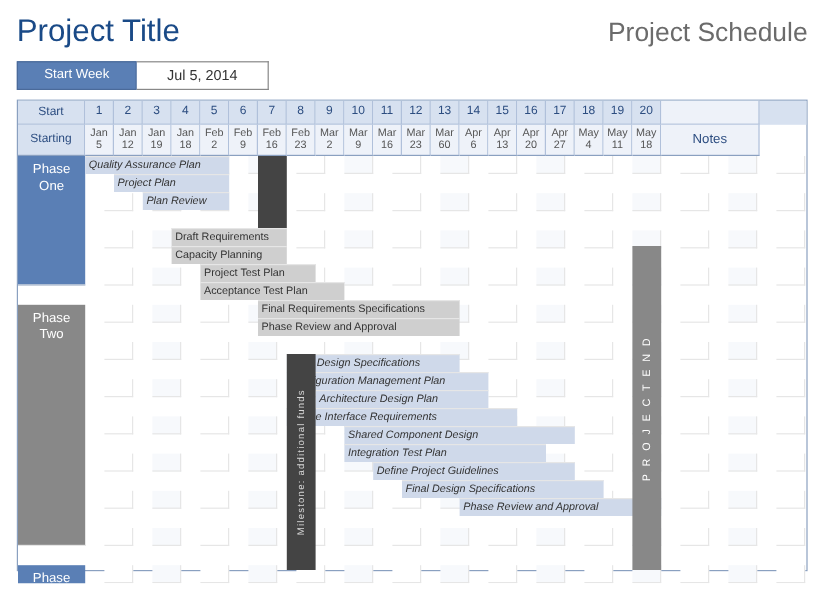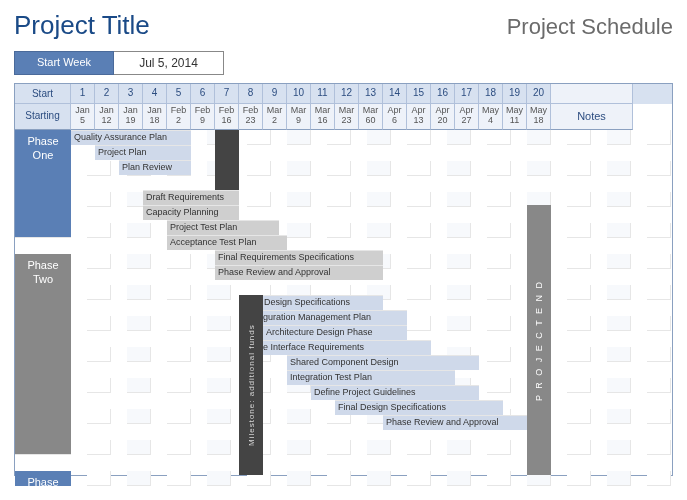--- a/index.html
+++ b/index.html
@@ -132,21 +132,21 @@
   .bar {
     position: absolute;
     height: 15px;
     font-size: 9px;
     color: #333;
     padding: 1px 3px 0;
     white-space: nowrap;
     border-top:1px solid #e6e6e6;
     overflow: visible;
   }
-  .bar.blue { background:#cfd9ea; }
+  .bar.blue { background:#cfd9ea;font-style:italic; }
   .bar.gray { background:#cfcfcf; }
   .vband {
     position:absolute;
     background:#444;
     color:#d8d8d8;
     font-size:8px;
     writing-mode: vertical-rl;
     transform: rotate(180deg);
     display:flex;
     align-items:center;
@@ -772,27 +772,27 @@
       <div class="grid-cell" style="grid-area: 23 / 18 / span 1 / span 1;"></div>
       <div class="grid-cell alt" style="grid-area: 23 / 19 / span 1 / span 1;"></div>
       <div class="grid-cell" style="grid-area: 23 / 20 / span 1 / span 1;"></div>
       <div class="grid-cell alt" style="grid-area: 23 / 21 / span 1 / span 1;"></div>
       <div class="notes-col" style="grid-row: 23 / span 1;"></div>
       <div class="bar blue" style="left: 56px; top: 0px; width: 120px;">Quality Assurance Plan</div>
       <div class="bar blue" style="left: 80px; top: 15px; width: 96px;">Project Plan</div>
       <div class="bar blue" style="left: 104px; top: 30px; width: 72px;">Plan Review</div>
       <div class="bar gray" style="left: 128px; top: 60px; width: 96px;">Draft Requirements</div>
       <div class="bar gray" style="left: 128px; top: 75px; width: 96px;">Capacity Planning</div>
-      <div class="bar gray" style="left: 152px; top: 90px; width: 112px;">Project Test Plan</div>
+      <div class="bar gray" style="left: 152px; top: 90px; width: 96px;">Project Test Plan</div>
       <div class="bar gray" style="left: 152px; top: 105px; width: 120px;">Acceptance Test Plan</div>
       <div class="bar gray" style="left: 200px; top: 120px; width: 168px;">Final Requirements Specifications</div>
       <div class="bar gray" style="left: 200px; top: 135px; width: 168px;">Phase Review and Approval</div>
       <div class="bar blue" style="left: 224px; top: 165px; width: 144px;">Draft Design Specifications</div>
       <div class="bar blue" style="left: 224px; top: 180px; width: 168px;">Configuration Management Plan</div>
-      <div class="bar blue" style="left: 248px; top: 195px; width: 144px;">Architecture Design Phase</div>
+      <div class="bar blue" style="left: 248px; top: 195px; width: 144px;">Architecture Design Plan</div>
       <div class="bar blue" style="left: 224px; top: 210px; width: 192px;">Define Interface Requirements</div>
       <div class="bar blue" style="left: 272px; top: 225px; width: 192px;">Shared Component Design</div>
       <div class="bar blue" style="left: 296px; top: 255px; width: 168px;">Define Project Guidelines</div>
       <div class="bar blue" style="left: 272px; top: 240px; width: 168px;">Integration Test Plan</div>
       <div class="bar blue" style="left: 320px; top: 270px; width: 168px;">Final Design Specifications</div>
       <div class="bar blue" style="left: 368px; top: 285px; width: 168px;">Phase Review and Approval</div>
       <div class="vband" style="left: 200px; top: 0px; width: 24px; height: 60px;"></div>
       <div class="vband" style="left: 224px; top: 165px; width: 24px; height: 180px;">Milestone: additional funds</div>
       <div class="vband light" style="left: 512px; top: 75px; width: 24px; height: 270px; font-size: 9px;">P R O J E C T   E N D</div>
     </div>

